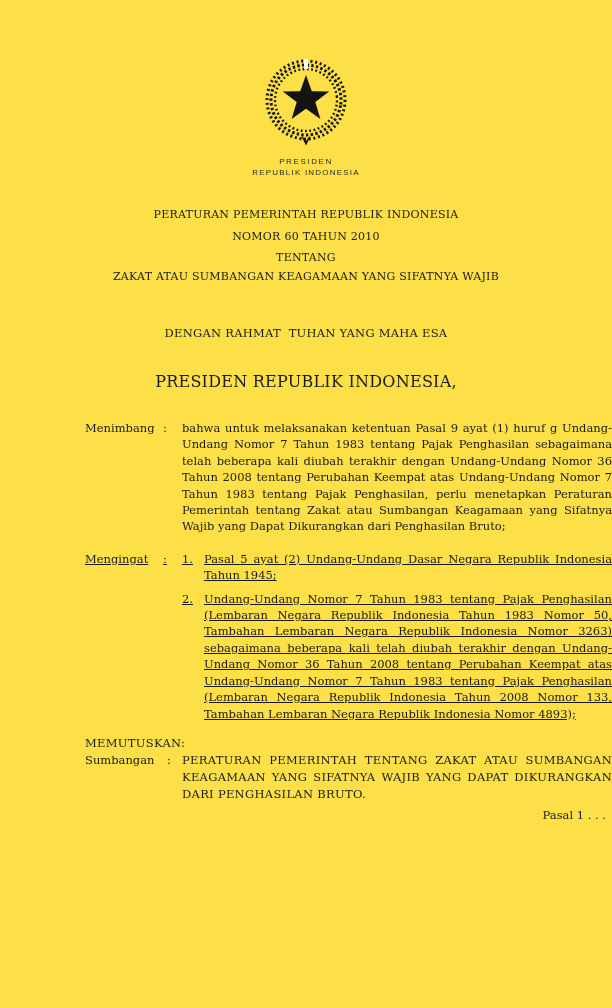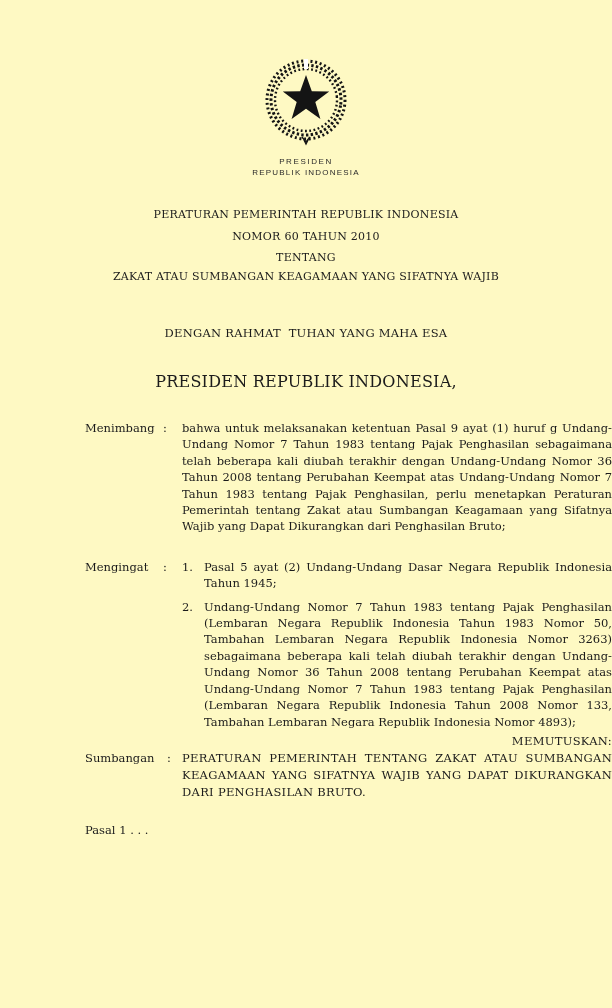--- a/index.html
+++ b/index.html
@@ -2,21 +2,21 @@
 <html><head>
 <meta charset="utf-8">
 <style>
   * { margin: 0; padding: 0; box-sizing: border-box; }
   html, body { background: #9e9e9e; }
   .page {
     position: relative;
     width: 612px;
     height: 1008px;
     margin: 0 auto;
-    background: #fef9c3;
+    background: #fde047;
     font-family: "DejaVu Serif", serif;
     color: #1b1b1b;
     overflow: hidden;
   }
   
   .emblem-wrap {
     padding-top: 58px;
     text-align: center;
   }
   .emblem-svg { display: inline-block; }
@@ -62,50 +62,51 @@
   .body-area {
     padding-left: 85px;
     font-size: 11.5px;
   }
   .section-row {
     display: flex;
     align-items: flex-start;
     line-height: 16.4px;
   }
   .row-considering { margin-top: 29px; }
-  .row-recalling   { margin-top: 24px; }
+  .row-recalling   { margin-top: 16px; text-decoration: underline; }
   .sec-label { flex: 0 0 78px; }
   .sec-colon { flex: 0 0 19px; }
   .sec-body  { flex: 1 1 auto; }
   .just {
     text-align: justify;
     text-justify: inter-word;
   }
   .num-item {
     display: flex;
     align-items: flex-start;
   }
   .num-item + .num-item { margin-top: 7px; }
   .item-no { flex: 0 0 22px; }
   .item-text { flex: 1 1 auto; }
   
   .decision-heading {
-    margin-top: 4px;
-    text-align: right;
+    margin-top: 14px;
+    text-align: left;
     font-size: 11.5px;
     letter-spacing: 0.3px;
     line-height: 14px;
   }
   .row-enacting { margin-top: 2px; line-height: 17.2px; }
   .row-enacting .sec-colon { flex: 0 0 15px; }
   .row-enacting .sec-label { flex: 0 0 82px; }
   .enact-text { letter-spacing: 0.3px; }
   
   .continuation {
-    margin-top: 21px;
+    margin-top: 4px;
+    text-align: right;
     padding-right: 6px;
     font-size: 11.5px;
   }
 </style>
 </head>
 <body>
 
 <div class="page">
 
   <div class="emblem-wrap">

